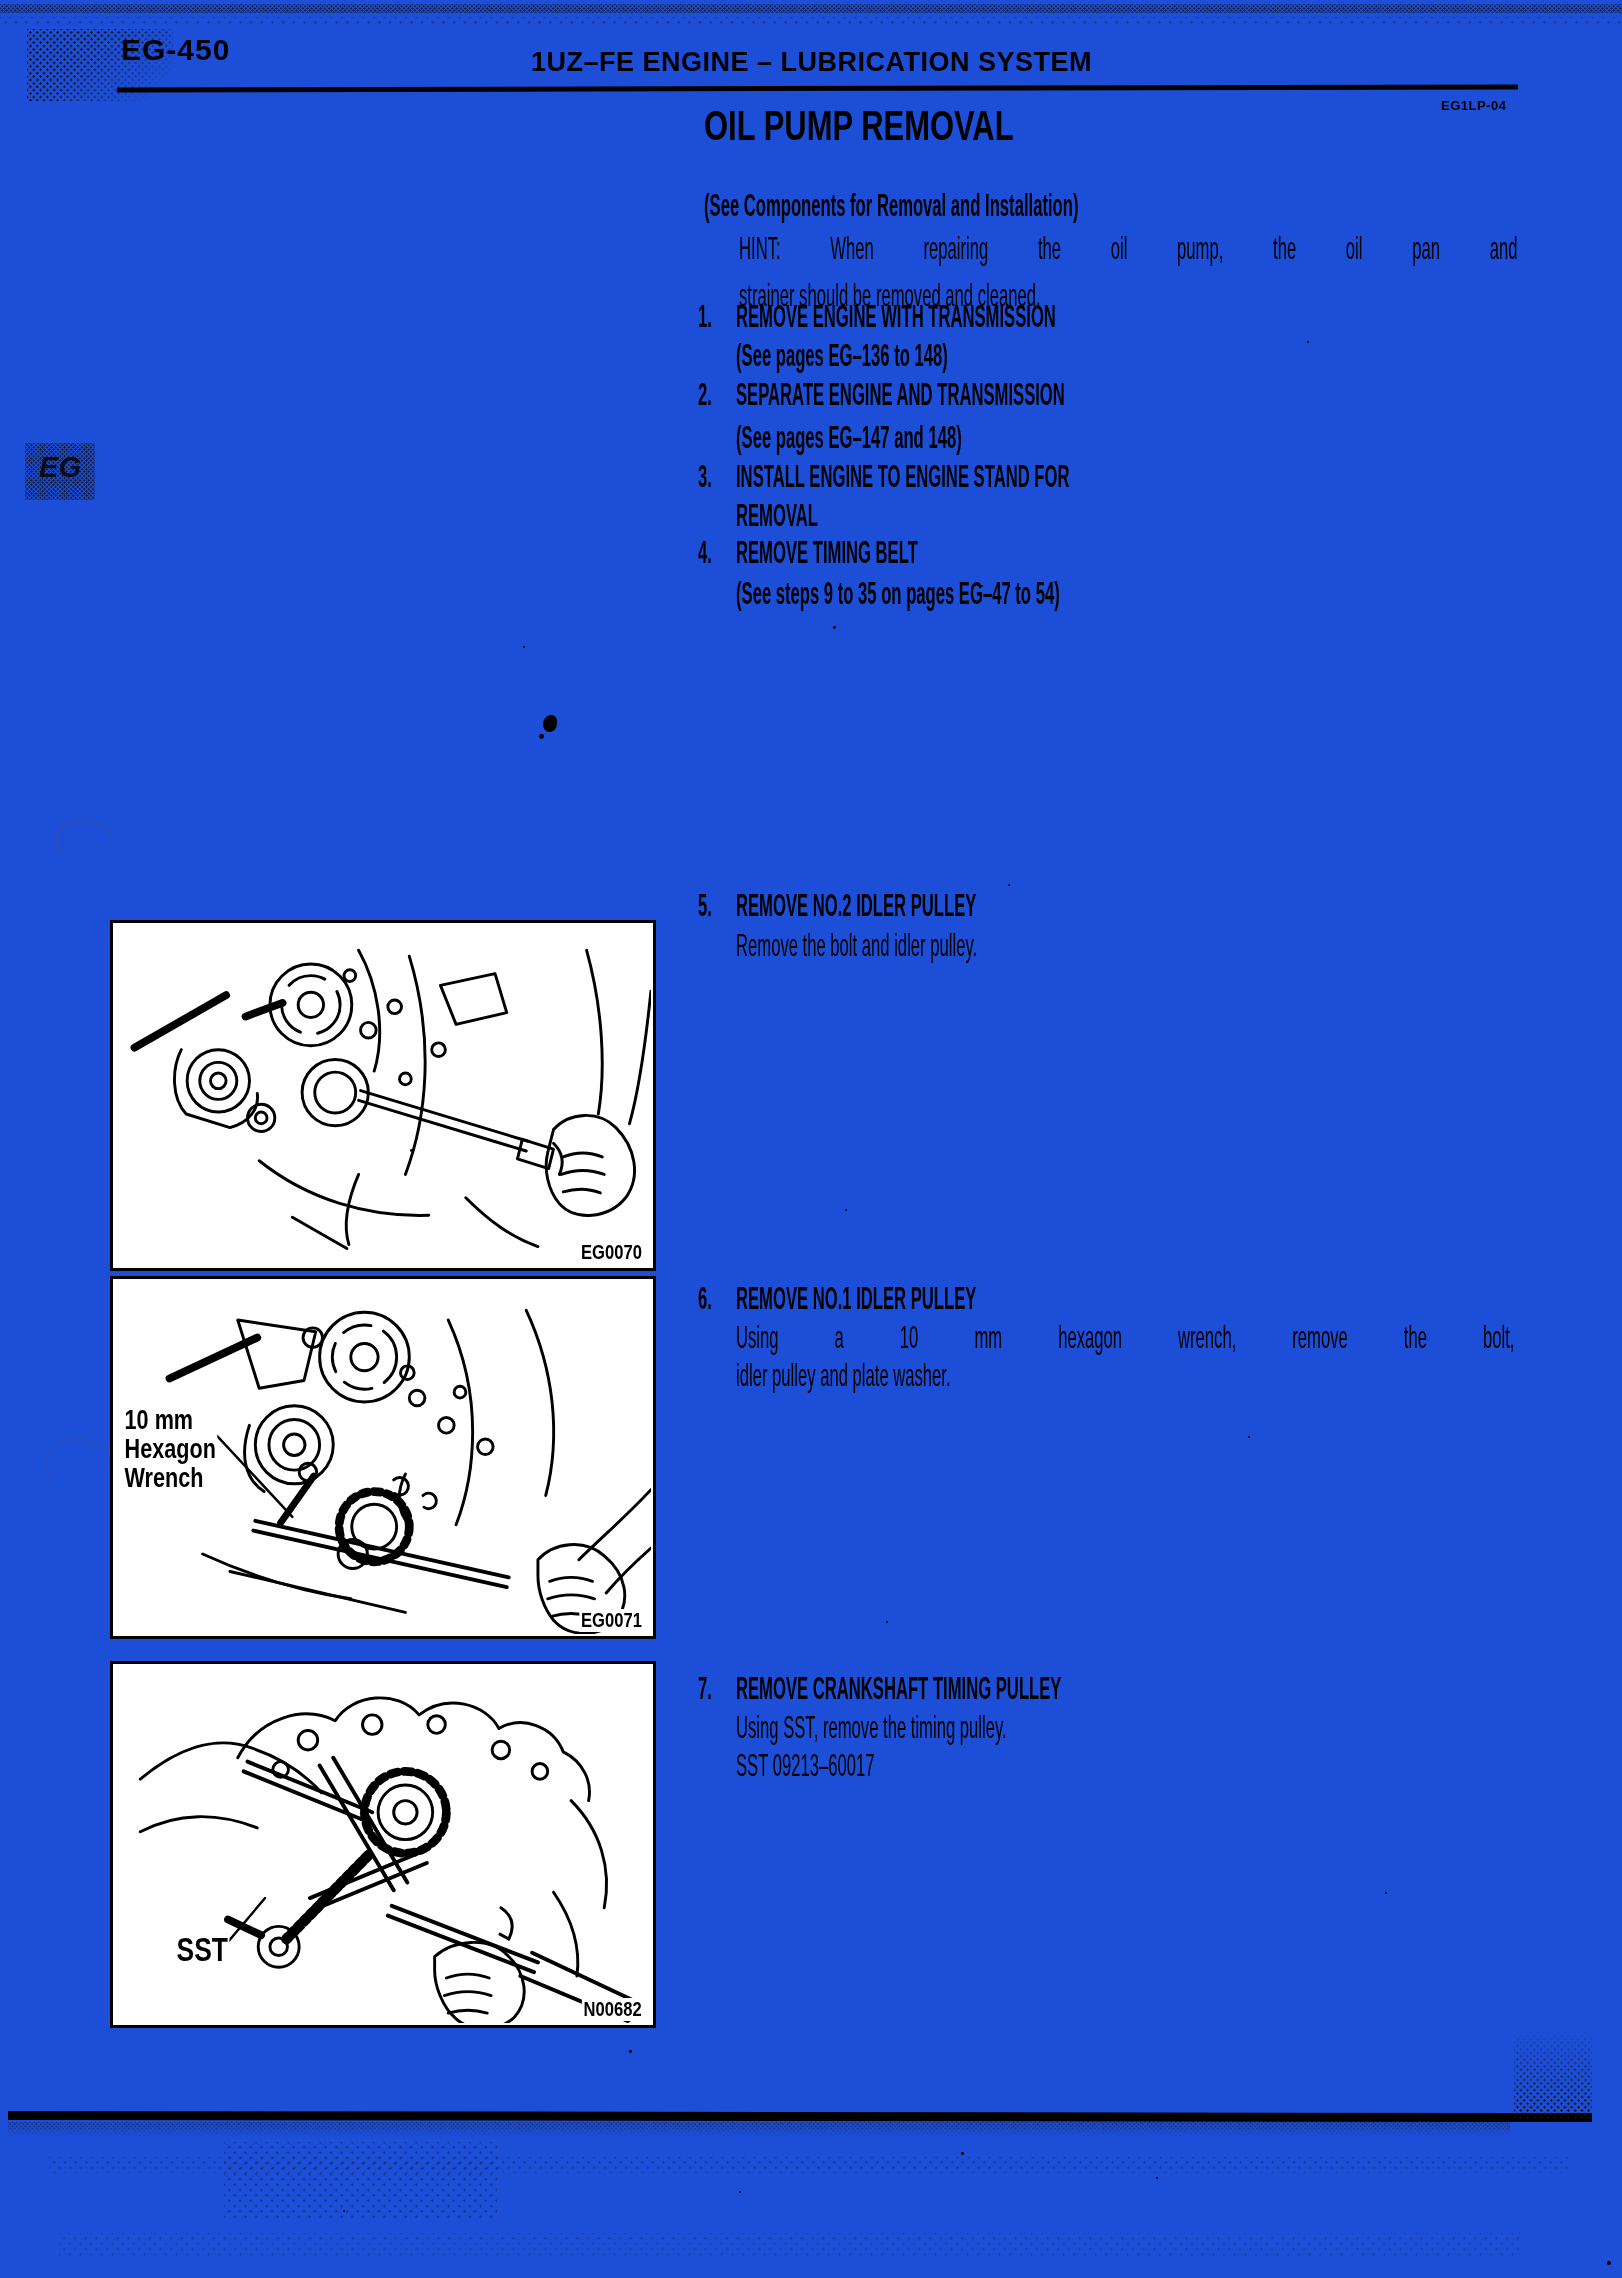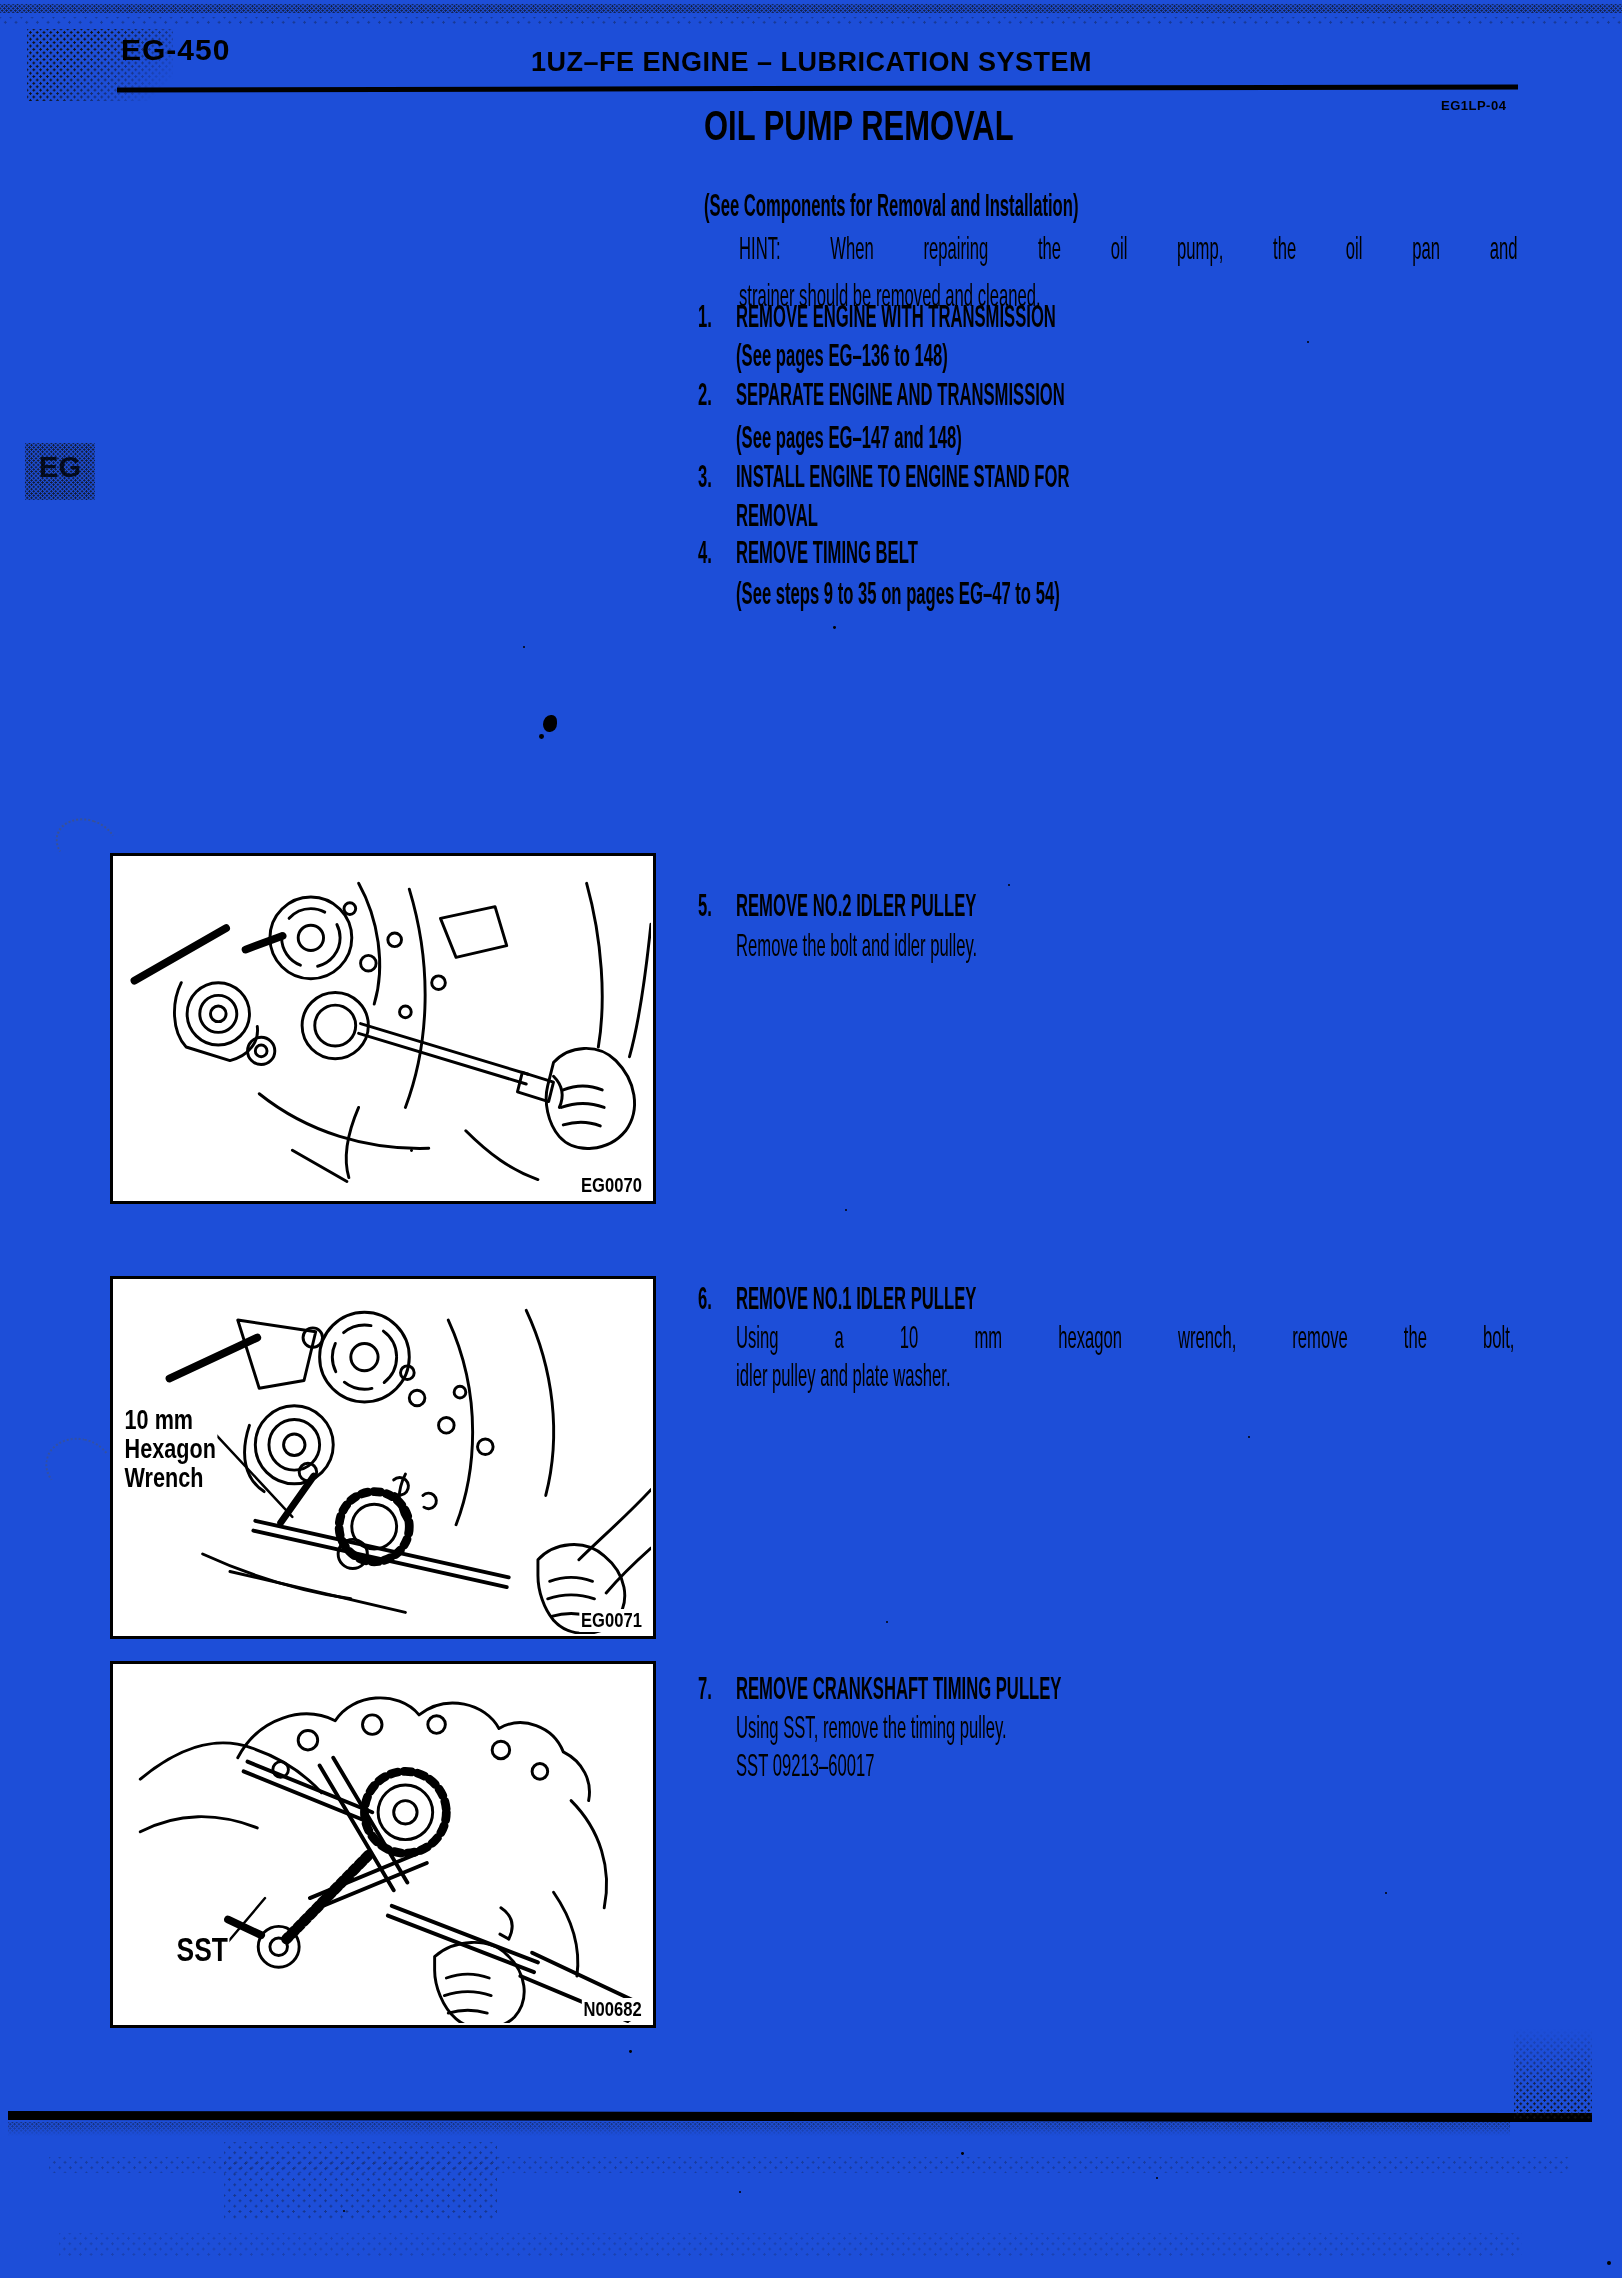--- a/index.html
+++ b/index.html
@@ -44,21 +44,21 @@
   .doccode{position:absolute; left:1441px; top:98px; font-size:13px; font-weight:700; letter-spacing:0.5px;}
   
   .fig{position:absolute; border:3.9px solid #000; background:#fff; box-sizing:border-box;}
   .fig svg{position:absolute; left:0; top:0;}
   .figcode{position:absolute; right:9.8px; bottom:3.9px; font-size:19.5px; font-weight:700;
            transform:scaleX(.85); transform-origin:100% 50%; background:#fff; padding:0 2px;}
   .figlabel{position:absolute; font-size:27px; font-weight:700; line-height:29px;
             transform:scaleX(.8); transform-origin:0 0; background:#fff; padding:0 2px; white-space:nowrap;}
   .figlabel.sst{font-size:33px;}
   
-  .sidetab{position:absolute; left:25px; top:443px; width:70px; height:57px;}
+  .sidetab{position:absolute; left:25px; top:443px; width:70px; height:57px;font-style:italic;}
   .sidetab .lbl{position:absolute; left:0; top:7.8px; width:70px; text-align:center;
                 font-size:29px; font-weight:700; opacity:.8;}
   
   .speck{position:absolute; background:#000; border-radius:50%;}
   .blot{position:absolute; background:#000; border-radius:62% 40% 55% 48%;}
   .arc{position:absolute; border:2px dotted #555; border-radius:50%;
        border-bottom-color:transparent; border-right-color:transparent; opacity:.5;}
   .fadeB{-webkit-mask-image:linear-gradient(to bottom,#000,transparent);
          mask-image:linear-gradient(to bottom,#000,transparent);}
   .fadeT{-webkit-mask-image:linear-gradient(to top,#000 10%,transparent);
@@ -115,21 +115,21 @@
   <div class="ln b cx52" style="left:698px; top:1280px;">6.</div>
   <div class="ln b cx52" style="left:736px; top:1280px;">REMOVE NO.1 IDLER PULLEY</div>
   <div class="ln cx52 just" style="left:736px; top:1319px; width:1497px;">Using a 10 mm hexagon wrench, remove the bolt,</div>
   <div class="ln cx52" style="left:736px; top:1357px;">idler pulley and plate washer.</div>
 
   <div class="ln b cx52" style="left:698px; top:1670px;">7.</div>
   <div class="ln b cx52" style="left:736px; top:1670px;">REMOVE CRANKSHAFT TIMING PULLEY</div>
   <div class="ln cx52" style="left:736px; top:1709px;">Using SST, remove the timing pulley.</div>
   <div class="ln cx52" style="left:736px; top:1747px;">SST 09213–60017</div>
 
-  <div class="fig" style="left:110px; top:853px; width:546px; height:351px;">
+  <div class="fig" style="left:110px; top:920px; width:546px; height:351px;">
     <svg width="538" height="343" viewBox="0 0 552 352">
       <path d="M22,128 L116,74" stroke-width="8"></path>
       <path d="M136,96 L174,82" stroke-width="8"></path>
       <circle cx="203" cy="84" r="42"></circle>
       <circle cx="203" cy="84" r="30" stroke-dasharray="40 18"></circle>
       <circle cx="203" cy="84" r="13"></circle>
       <circle cx="108" cy="162" r="32"></circle>
       <circle cx="108" cy="162" r="19"></circle>
       <circle cx="108" cy="162" r="8"></circle>
       <path d="M70,130 C60,150 60,180 75,196 L120,210 C140,205 150,190 148,175"></path>

